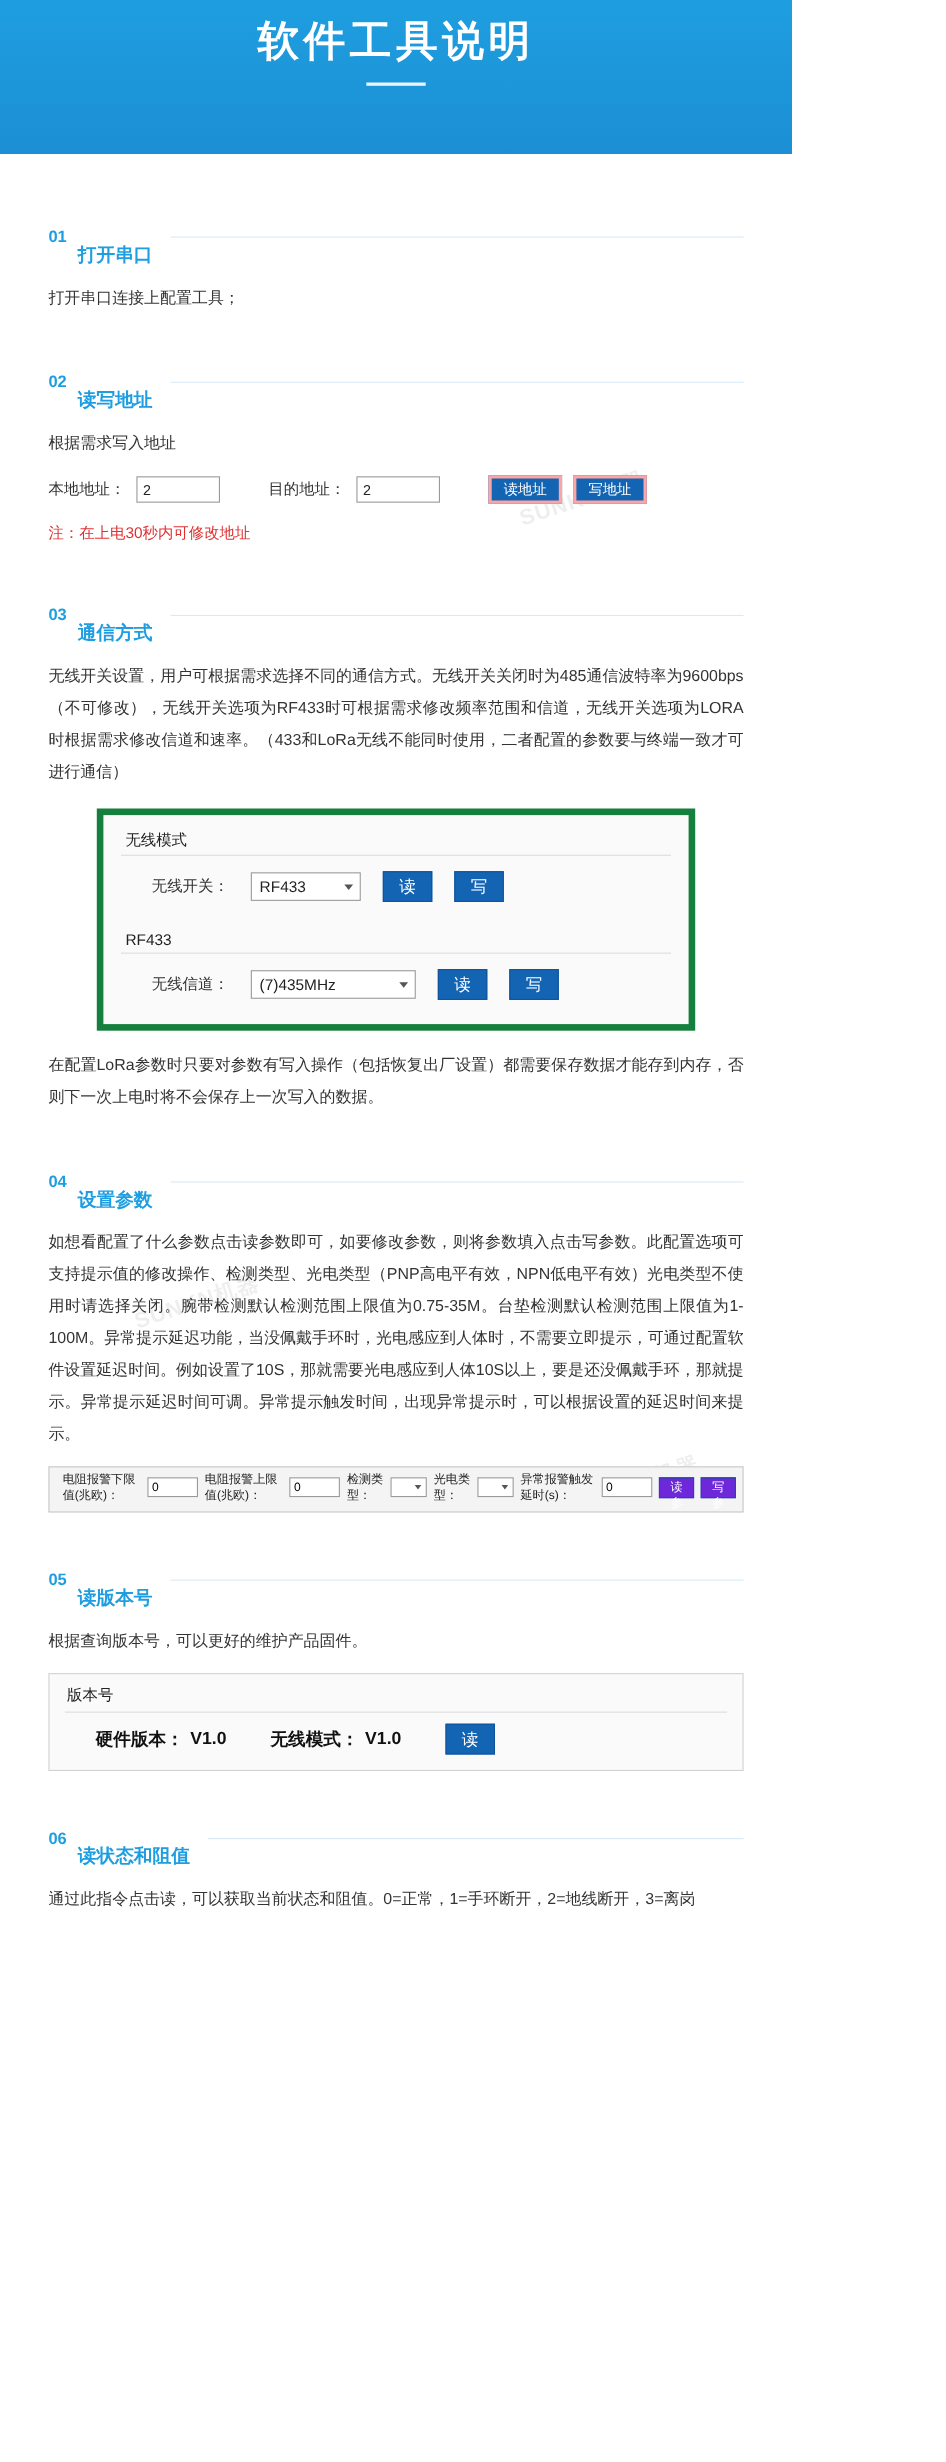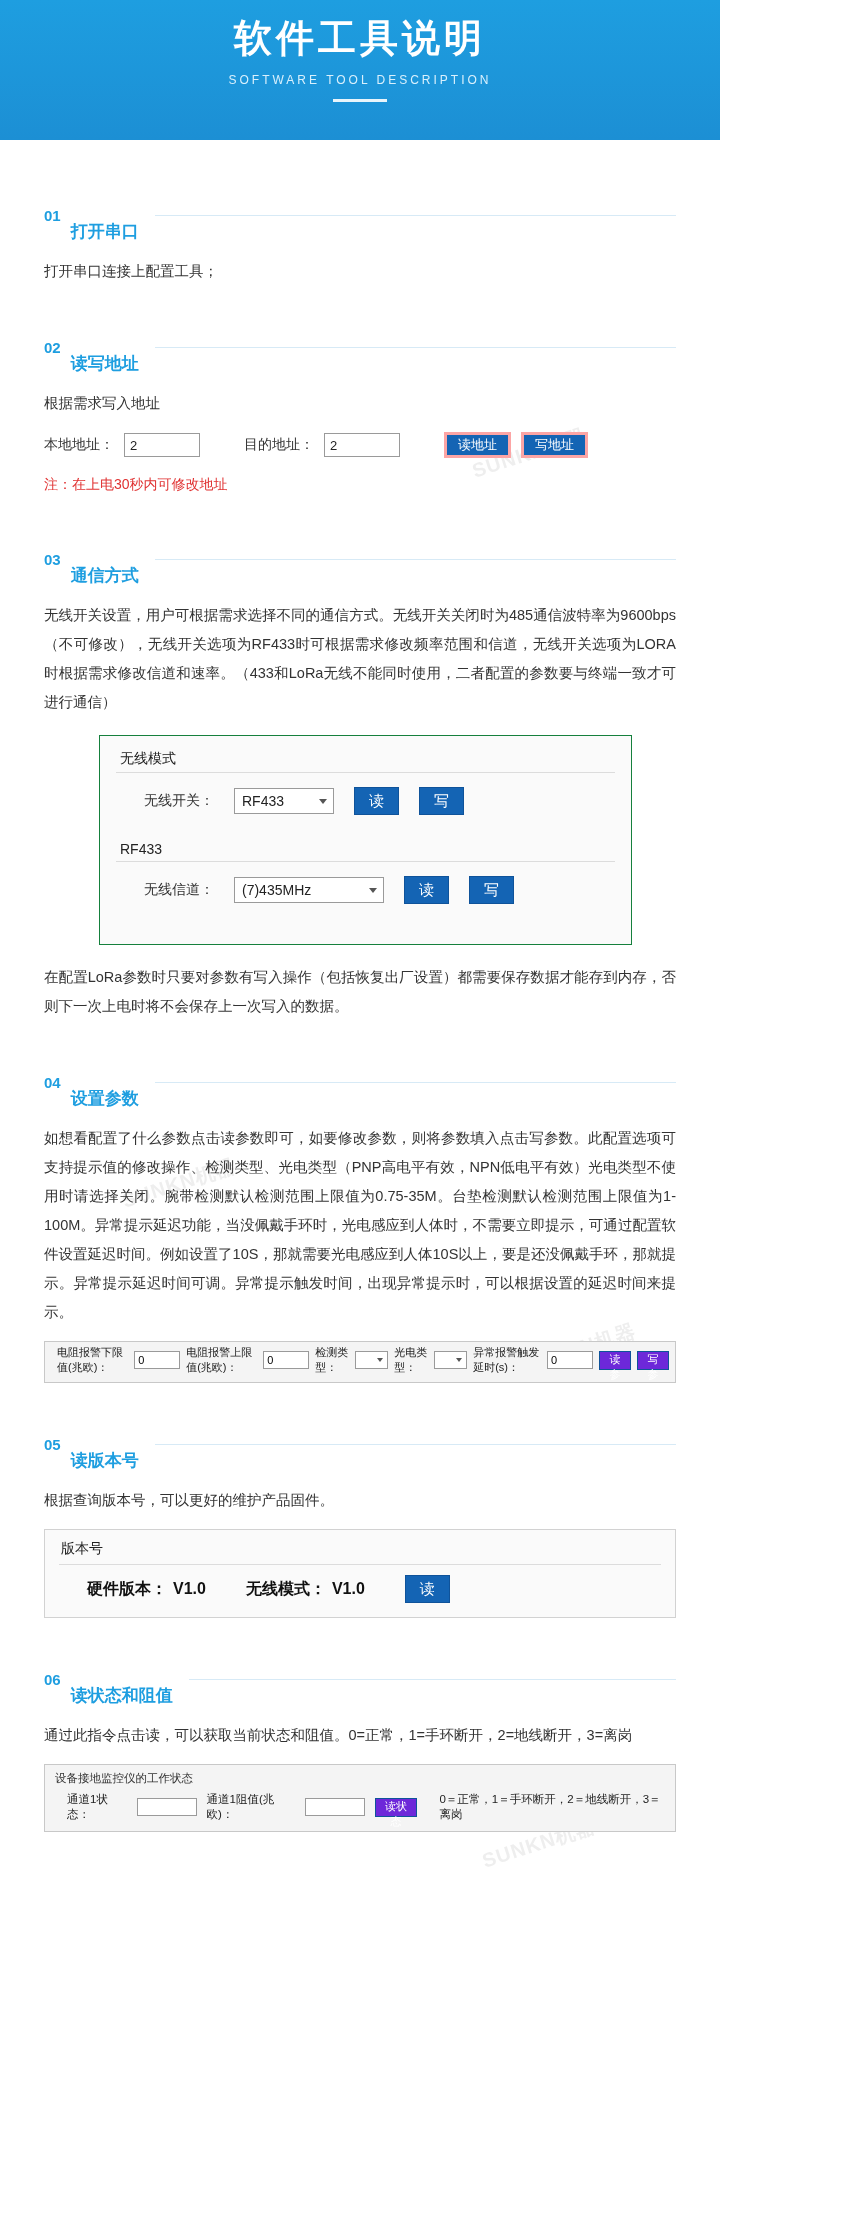--- a/index.html
+++ b/index.html
@@ -112,24 +112,24 @@
     font-size: 13px;
     height: 26px;
     padding: 0 11px;
     cursor: pointer;
     font-family: "Liberation Sans", sans-serif;
   }
   .gap-l { margin-left: 34px; }
 
   
   .panel {
-    border: 1px solid #15803d;
+    border: 6px solid #15803d;
     background: #fafafa;
-    margin: 18px 44px 18px 55px;
-    padding: 0 0 28px 0;
+    margin: 18px 44px 18px 44px;
+    padding: 0 0 10px 0;
   }
   .fieldset {
     padding: 8px 16px 2px 16px;
   }
   .fs-legend {
     font-size: 14px;
     color: #222;
     padding: 6px 0 4px 4px;
     border-bottom: 1px solid #dcdcdc;
     margin-bottom: 10px;
@@ -285,21 +285,20 @@
   }
 </style>
 </head>
 <body>
 
 <div class="page">
 
   <div class="banner">
     <div class="banner-inner">
       <div class="banner-title">软件工具说明</div>
-      <div class="banner-sub">SOFTWARE TOOL DESCRIPTION</div>
       <div class="banner-rule"></div>
     </div>
 
   </div>
 
   <div class="content">
 
     <div class="wm" style="left:470px; top:300px;">SUNKN机器</div>
     <div class="wm" style="left:120px; top:1030px;">SUNKN机器</div>
     <div class="wm" style="left:520px; top:1195px;">SUNKN机器</div>
@@ -426,27 +425,16 @@
     </div>
 
     <div class="section" style="margin-bottom:0">
       <div class="sec-head">
         <span class="sec-num">06</span>
         <span class="sec-title">读状态和阻值</span>
         <span class="sec-line"></span>
       </div>
       <p class="para">通过此指令点击读，可以获取当前状态和阻值。0=正常，1=手环断开，2=地线断开，3=离岗</p>
 
-      <div class="status-strip">
-        <div class="status-title">设备接地监控仪的工作状态</div>
-        <div class="status-row">
-          <span>通道1状态：</span>
-          <input class="mini-input" type="text" value="" style="">
-          <span>通道1阻值(兆欧)：</span>
-          <input class="mini-input" type="text" value="" style="">
-          <button class="mini-btn">读状态</button>
-          <span style="margin-left:12px">0＝正常，1＝手环断开，2＝地线断开，3＝离岗</span>
-        </div>
-      </div>
     </div>
 
   </div>
 </div>
 
 </body></html>

